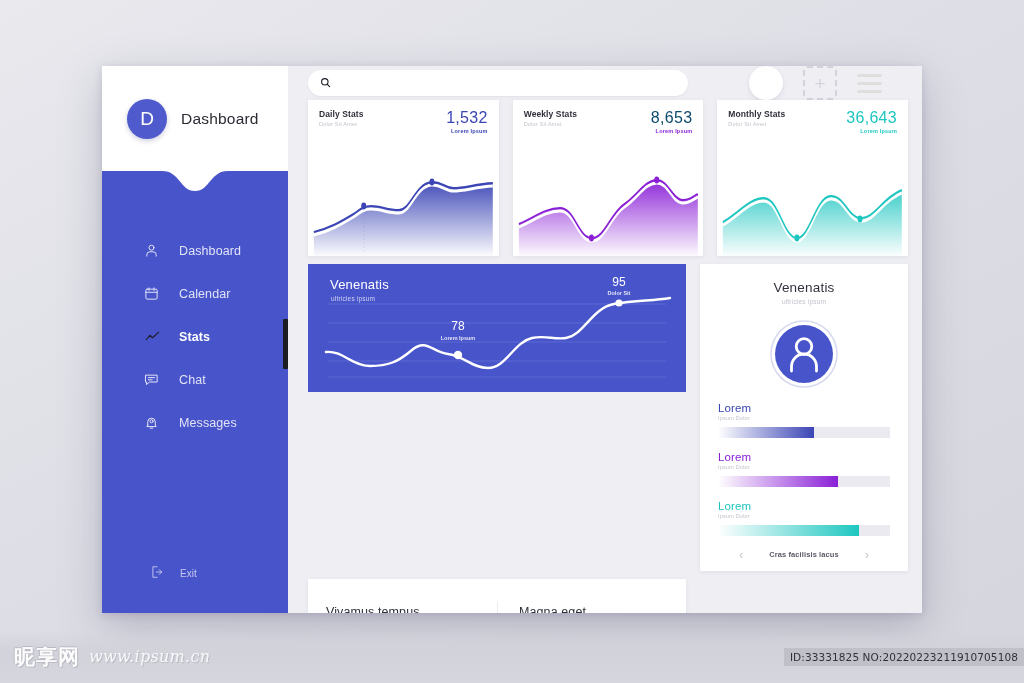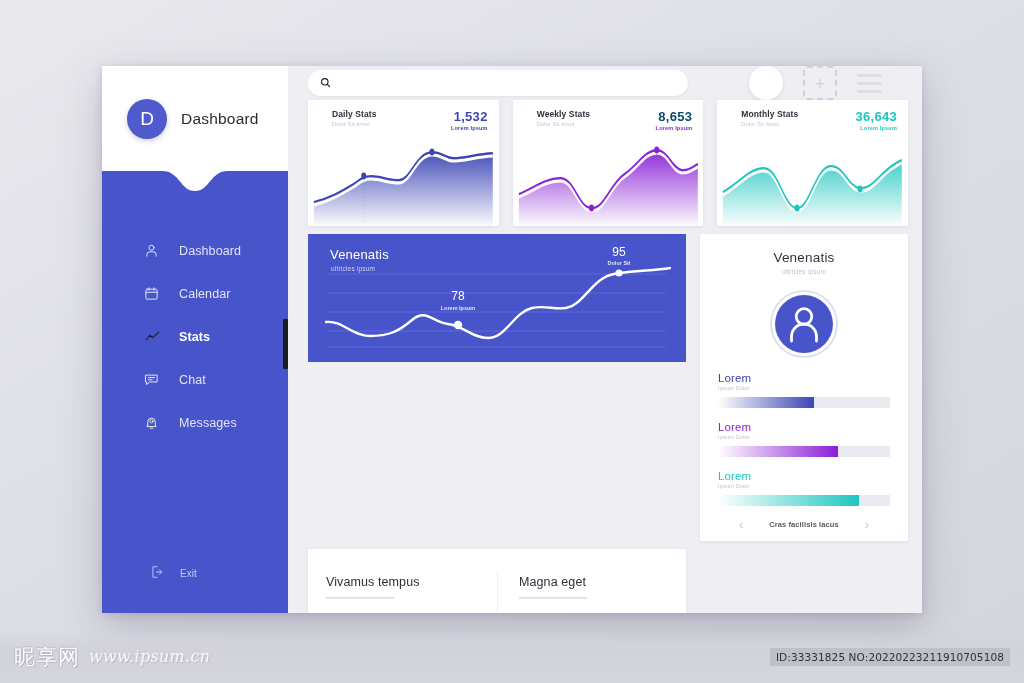--- a/index.html
+++ b/index.html
@@ -105,25 +105,25 @@
   }
   #menu-burger { display: flex; flex-direction: column; gap: 5px; }
   #menu-burger span { display: block; width: 25px; height: 3px; background: #dededf; border-radius: 2px; }
 
   
   .row { display: flex; gap: 14px; }
   .card { background: #fff; box-shadow: 0 1px 4px rgba(120,120,160,.13); }
 
   
   #stat-row { margin-bottom: 8px; }
-  .stat-card { flex: 1; height: 126px; position: relative; overflow: hidden; padding-left: 13px; }
+  .stat-card { flex: 1; height: 156px; position: relative; overflow: hidden; }
   .stat-head { display: flex; justify-content: space-between; padding: 9px 11px 0 11px; }
   .stat-title { font-size: 8.5px; font-weight: bold; color: #2f2f3a; letter-spacing: .1px; }
   .stat-sub { font-size: 5.5px; color: #c2c2cc; margin-top: 2px; letter-spacing: .2px; }
-  .stat-value { font-size: 13px; font-weight: 700; text-align: right; letter-spacing: .3px; }
+  .stat-value { font-size: 16px; font-weight: 400; text-align: right; letter-spacing: .3px; }
   .stat-vsub { font-size: 5.5px; text-align: right; margin-top: 1px; font-weight: bold; letter-spacing: .2px; }
   .stat-chart { position: absolute; left: 0; right: 0; bottom: 0; height: 92px; }
   .stat-chart svg { display: block; width: 100%; height: 100%; }
 
   
   #mid-row { margin-bottom: 8px; }
   #hero-card {
     flex: 0 0 378px; height: 128px; background: #4854ca;
     position: relative; overflow: hidden;
   }
@@ -167,31 +167,31 @@
   .article .rule { width: 68px; height: 2px; background: #e2e2ea; margin-top: 8px; }
 
   
   #watermark {
     position: absolute; left: 0; right: 0; bottom: 0; height: 53px;
     background: linear-gradient(180deg, rgba(205,205,214,.0) 0%, #d2d2da 40%, #d6d6de 100%);
     display: flex; align-items: center;
   }
   #wm-logo-group { display: flex; align-items: center; margin-left: 14px; opacity: .95; }
   #wm-cn {
-    font-family: "DejaVu Sans", sans-serif; font-size: 21px; font-weight: normal;
+    font-family: "DejaVu Sans", sans-serif; font-size: 21px; font-weight: bold;
     color: #ffffff; letter-spacing: 1px;
     text-shadow: 1px 1px 0 #b9b9c4, -1px 0 0 #b9b9c4, 0 -1px 0 #b9b9c4;
   }
   #wm-url {
     margin-left: 9px; font-family: "DejaVu Serif", serif; font-size: 16px;
     font-style: italic; color: #fbfbfc; letter-spacing: .3px;
     text-shadow: 1px 1px 1px #b5b5c0;
   }
   #wm-id {
-    margin-left: auto; margin-right: 14px;
+    margin-left: auto; 
     background: #c0c0c9; color: #30303a;
     font-size: 10.5px; padding: 3px 6px; letter-spacing: .1px;
     font-family: "DejaVu Sans", sans-serif;
   }
 </style>
 </head>
 <body>
 
 <div id="app-window">
 

